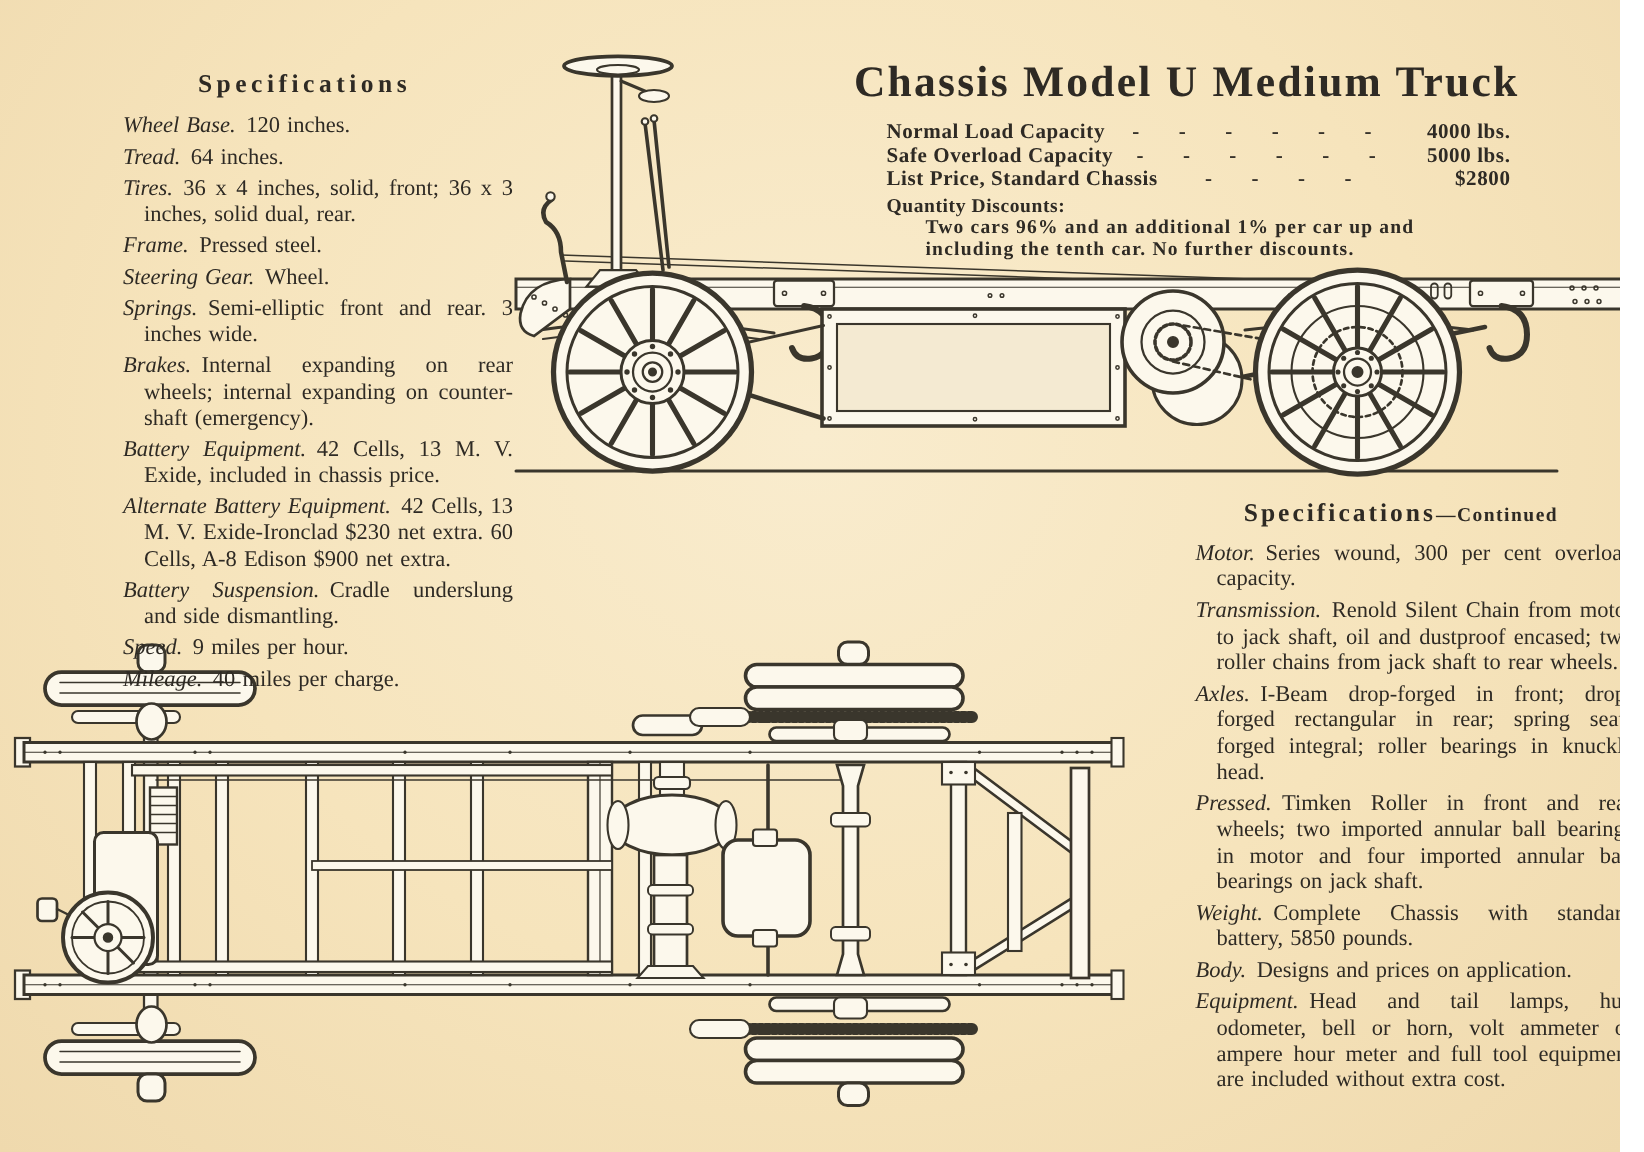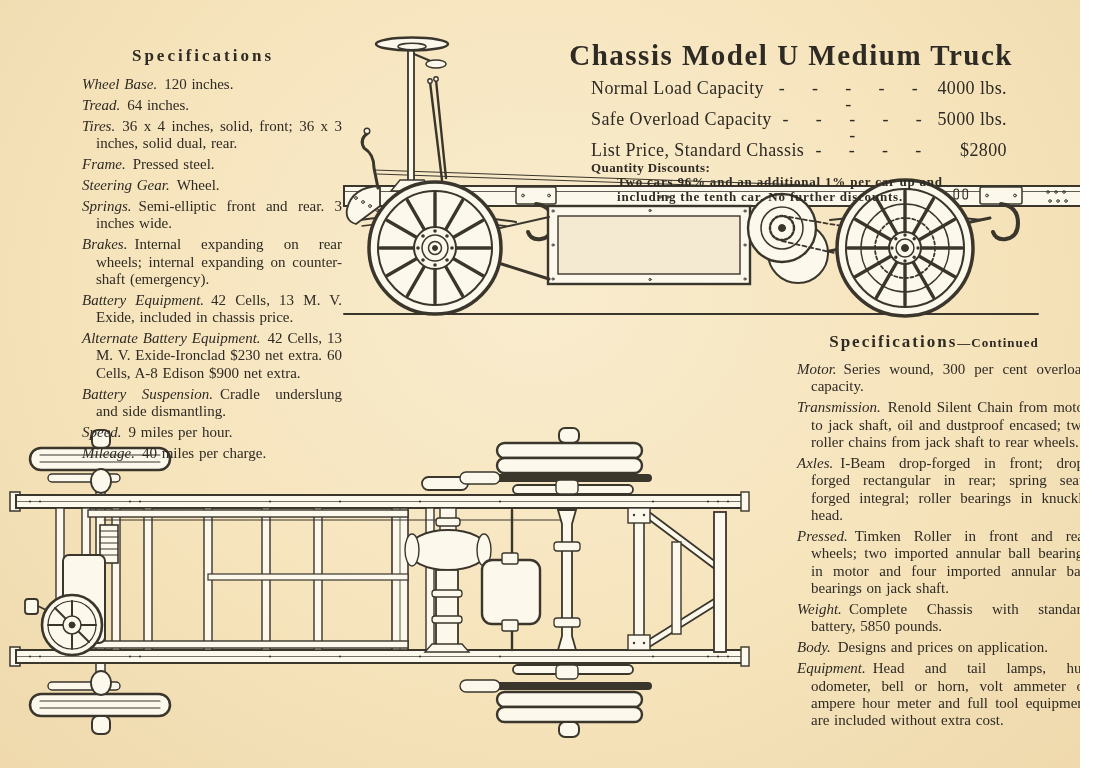--- a/index.html
+++ b/index.html
@@ -31,21 +31,21 @@
     margin-left:18px;
   }
   .spec-term{font-style:italic;margin-right:7px;}
   
   .title-block{position:absolute;left:535px;top:40px;width:478px;}
   .title-block h1{
     margin:0;font-size:29px;font-weight:bold;line-height:1.05;
     letter-spacing:1.5px;text-align:right;white-space:nowrap;
   }
   .price-lines{margin:11px 6px 0 56px;}
-  .price-line{display:flex;font-weight:normal;font-size:18px;line-height:15.5px;letter-spacing:0.4px;}
+  .price-line{display:flex;font-weight:bold;font-size:14px;line-height:15.5px;letter-spacing:0.4px;}
   .pl-label{white-space:nowrap;}
   .pl-dashes{flex:1;text-align:center;word-spacing:22px;}
   .pl-value{min-width:74px;text-align:right;white-space:nowrap;}
   .discounts{margin:2px 0 12px 56px;font-weight:bold;font-size:13px;line-height:14.5px;letter-spacing:0.4px;}
   .discount-line{margin-left:26px;letter-spacing:0.8px;}
   
   svg{position:absolute;}
   .svg-side{left:330px;top:20px;}
   .svg-plan{left:8px;top:422px;}
 </style>

